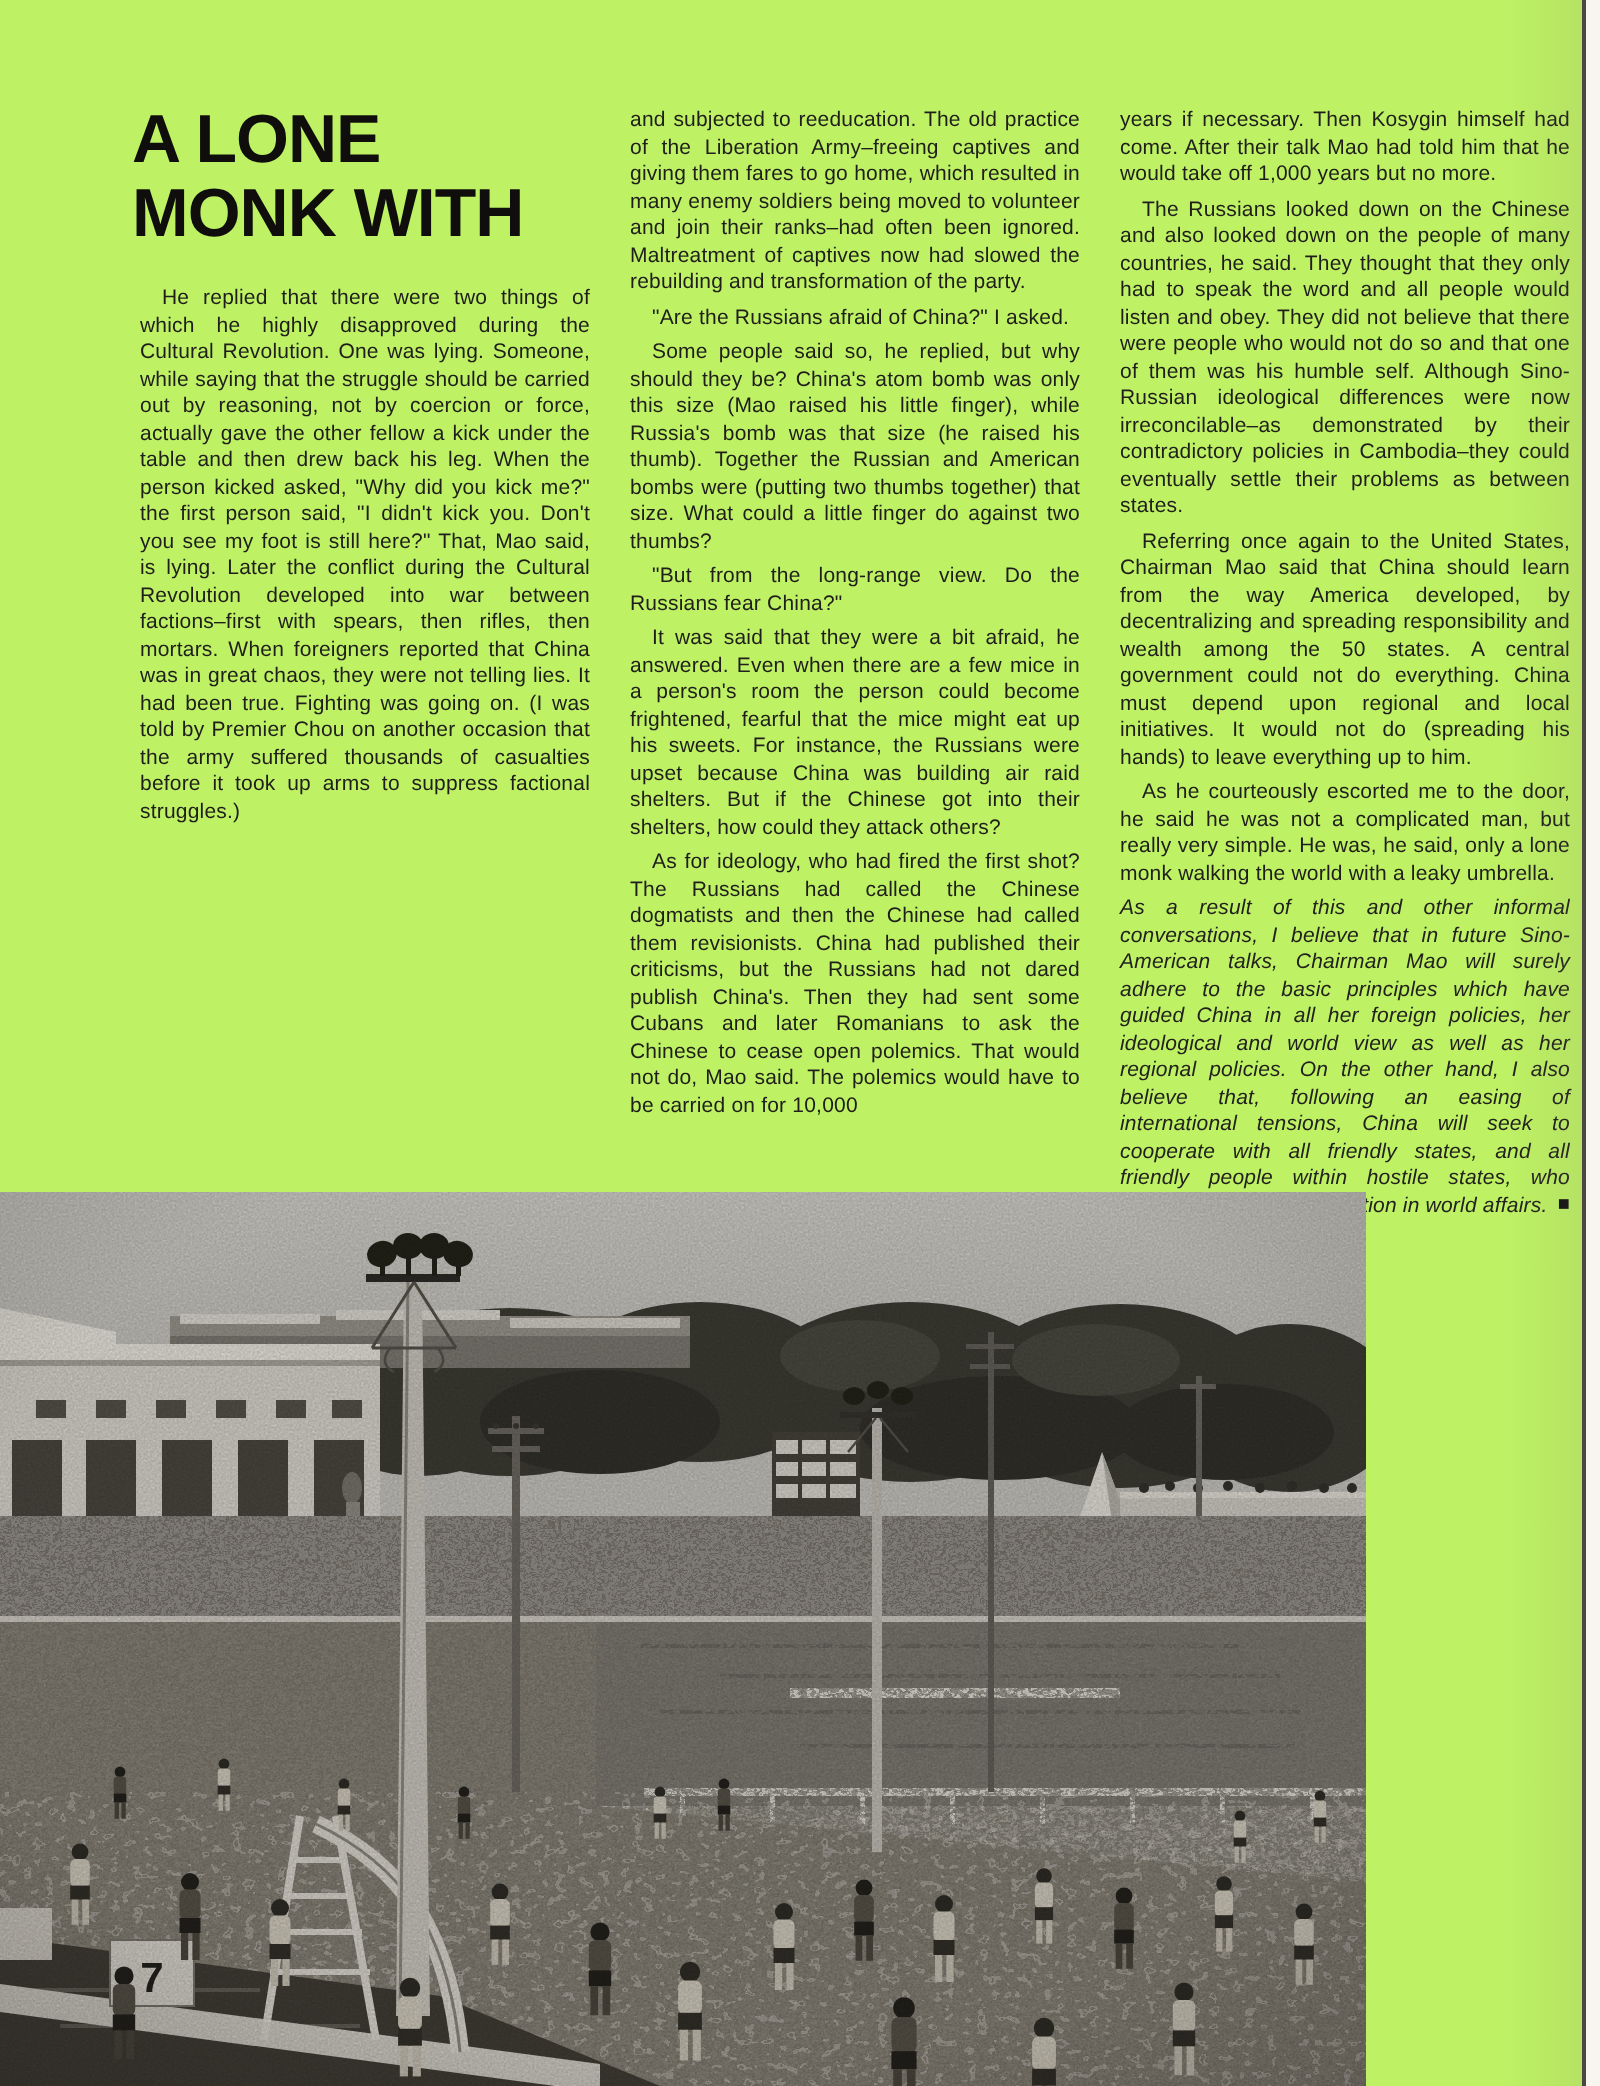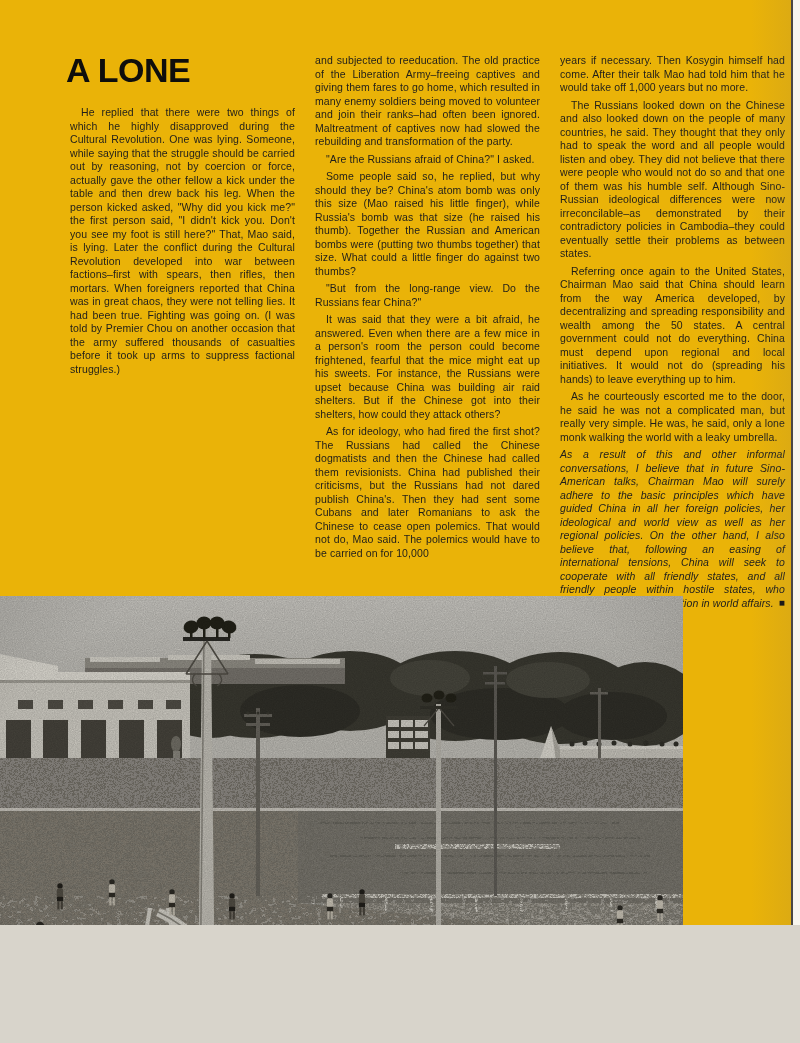--- a/index.html
+++ b/index.html
@@ -1,16 +1,16 @@
 <!DOCTYPE html>
 <html><head>
 <meta charset="utf-8">
 <style>
   html,body{margin:0;padding:0;background:#d8d4cb;}
-  .page{position:relative;width:800px;height:925px;background:#eab308;overflow:hidden;
+  .page{position:relative;width:800px;height:1043px;background:#bef264;overflow:hidden;
         font-family:"Liberation Sans", sans-serif;}
   
   .cols{position:absolute;left:66px;top:40px;width:723px;display:flex;gap:12px;}
   .col{width:233px;font-size:10.5px;line-height:13.5px;text-align:justify;
        color:#1f1e1b;letter-spacing:0.1px;}
   .col.pad{padding-top:10px;}
   .col p{margin:4px;}
   .col p.ind{text-indent:11px;}
   .headline{margin:12px 0 17px 0;font-weight:bold;font-size:34px;line-height:37px;
             letter-spacing:-0.5px;color:#0f0e0c;}
@@ -32,20 +32,21 @@
 </head>
 <body>
 
 <div class="page">
 
   <div class="cols">
 
     <div class="col">
       <h1 class="headline">
         <span>A LONE</span>
+        <span>MONK WITH</span>
       </h1>
       <p class="bp ind">He replied that there were two things of which he highly disapproved during the Cultural Revolution. One was lying. Someone, while saying that the struggle should be carried out by reasoning, not by coercion or force, actually gave the other fellow a kick under the table and then drew back his leg. When the person kicked asked, "Why did you kick me?" the first person said, "I didn't kick you. Don't you see my foot is still here?" That, Mao said, is lying. Later the conflict during the Cultural Revolution developed into war between factions–first with spears, then rifles, then mortars. When foreigners reported that China was in great chaos, they were not telling lies. It had been true. Fighting was going on. (I was told by Premier Chou on another occasion that the army suffered thousands of casualties before it took up arms to suppress factional struggles.)</p>
     </div>
 
     <div class="col pad">
       <p class="bp">and subjected to reeducation. The old practice of the Liberation Army–freeing captives and giving them fares to go home, which resulted in many enemy soldiers being moved to volunteer and join their ranks–had often been ignored. Maltreatment of captives now had slowed the rebuilding and transformation of the party.</p>
       <p class="bp ind">"Are the Russians afraid of China?" I asked.</p>
       <p class="bp ind">Some people said so, he replied, but why should they be? China's atom bomb was only this size (Mao raised his little finger), while Russia's bomb was that size (he raised his thumb). Together the Russian and American bombs were (putting two thumbs together) that size. What could a little finger do against two thumbs?</p>
       <p class="bp ind">"But from the long-range view. Do the Russians fear China?"</p>
       <p class="bp ind">It was said that they were a bit afraid, he answered. Even when there are a few mice in a person's room the person could become frightened, fearful that the mice might eat up his sweets. For instance, the Russians were upset because China was building air raid shelters. But if the Chinese got into their shelters, how could they attack others?</p>

